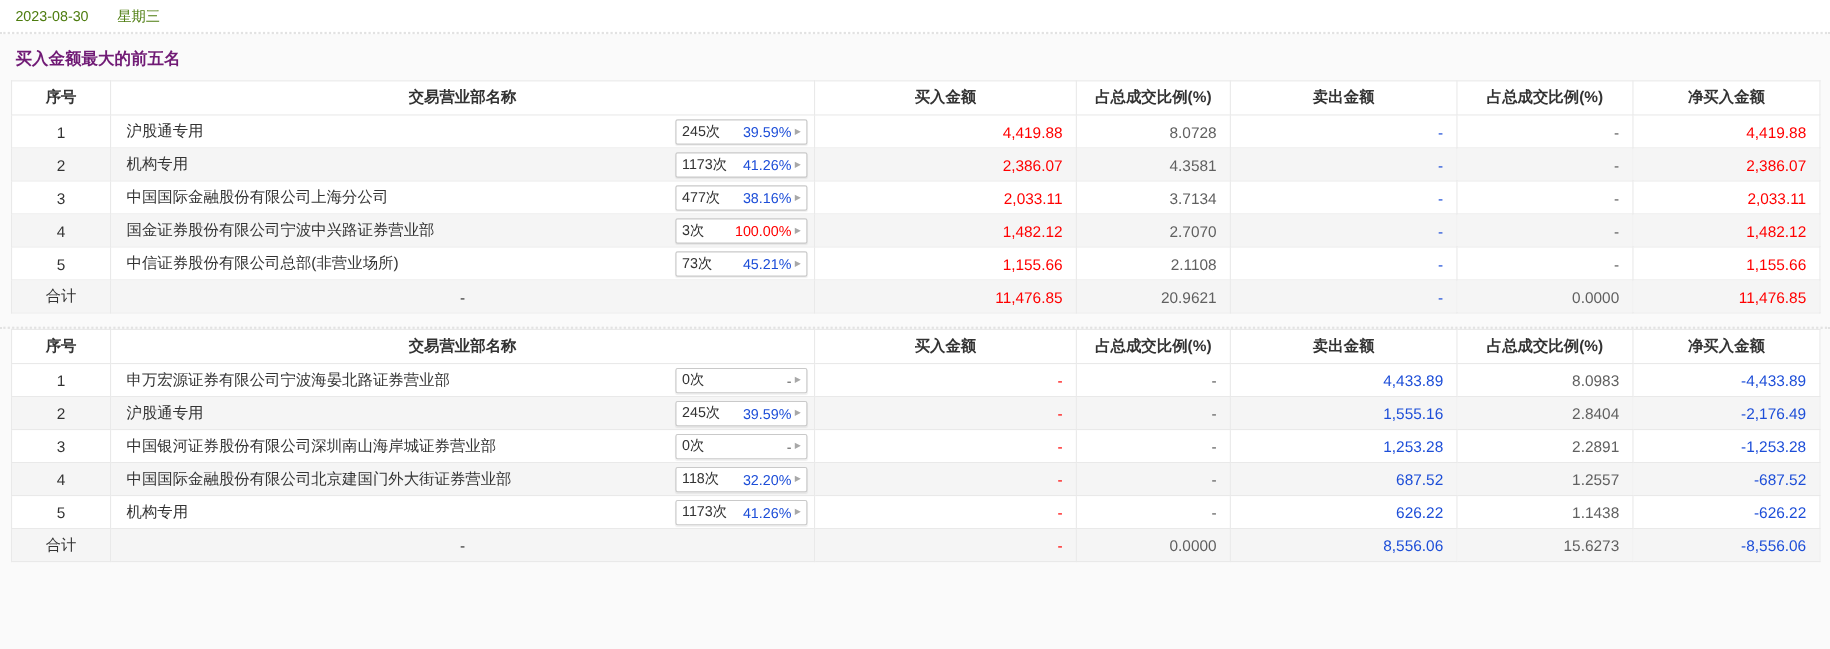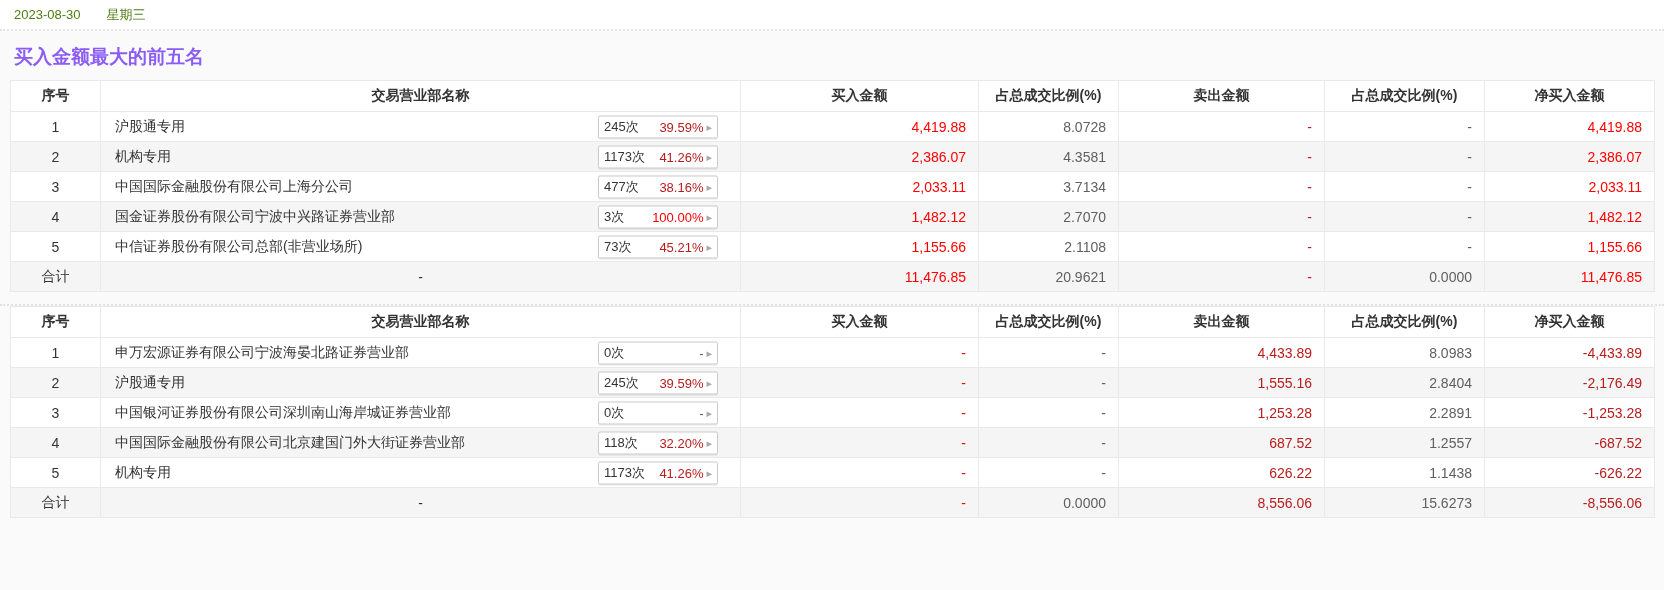--- a/index.html
+++ b/index.html
@@ -12,41 +12,41 @@
   }
   .topbar{
     height:31px; background:#fff;
     border-bottom:2px dotted #e2e2e2;
     display:flex; align-items:center;
     padding-left:14px; font-size:13px; color:#4d7c0f;
   }
   .topbar .weekday{ margin-left:26px; }
   .topbar .type{ margin-left:30px; }
   .section-title{
-    font-size:19px; font-weight:bold; color:#8b5cf6;
+    font-size:15px; font-weight:bold; color:#701a75;
     padding:13px 15px 10px 14px;
   }
   .section.sell-section{ margin-top:12px; border-top:2px dotted #e2e2e2; }
   table{
     width:1644px; margin:0 10px;
     border-collapse:collapse; background:#fff;
     table-layout:fixed; font-size:14px;
   }
   th,td{ border:1px solid #e9e9e9; height:30px; padding:0; overflow:hidden; white-space:nowrap; }
   th{ font-weight:bold; text-align:center; height:31px; color:#333; }
   td.no{ text-align:center; color:#333; }
   td.name{ text-align:left; padding-left:14px; position:relative; }
   td.name.center{ text-align:center; padding-left:0; }
   td.num{ text-align:right; padding-right:12px;margin-left:42px; }
   tr.alt{ background:#f5f5f5; }
   .c-red{ color:#ff0000; }
-  .c-green{ color:#b91c1c; }
+  .c-green{ color:#1d4ed8; }
   .c-gray{ color:#606060; }
   .badge{
-    position:absolute; right:22px; top:50%; transform:translateY(-50%);
+    position:absolute; right:6px; top:50%; transform:translateY(-50%);
     width:120px; height:23px;
     border:1px solid #c9c9c9; background:#fff; border-radius:2px;
     display:flex; align-items:center; justify-content:space-between;
     padding:0 5px; font-size:13px;
     box-shadow:0 1px 1px rgba(0,0,0,0.06);
   }
   .badge .cnt{ color:#333; }
   .badge .rgt{ display:flex; align-items:center; }
   .badge .arr{ color:#a8a8a8; font-size:11px; margin-left:3px; line-height:1; }
 </style>

